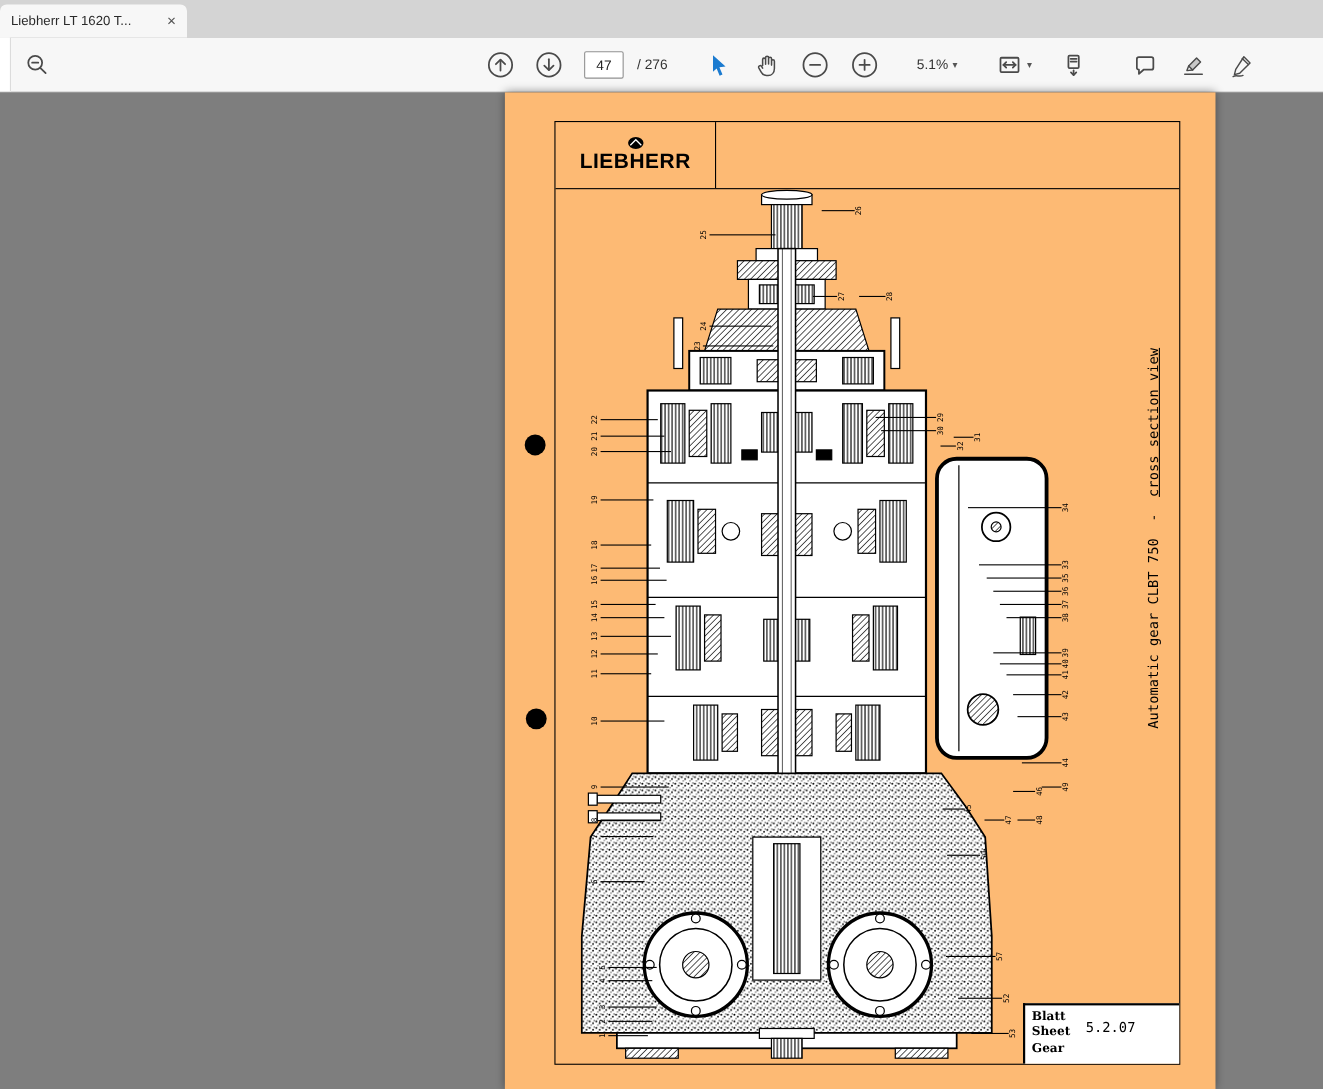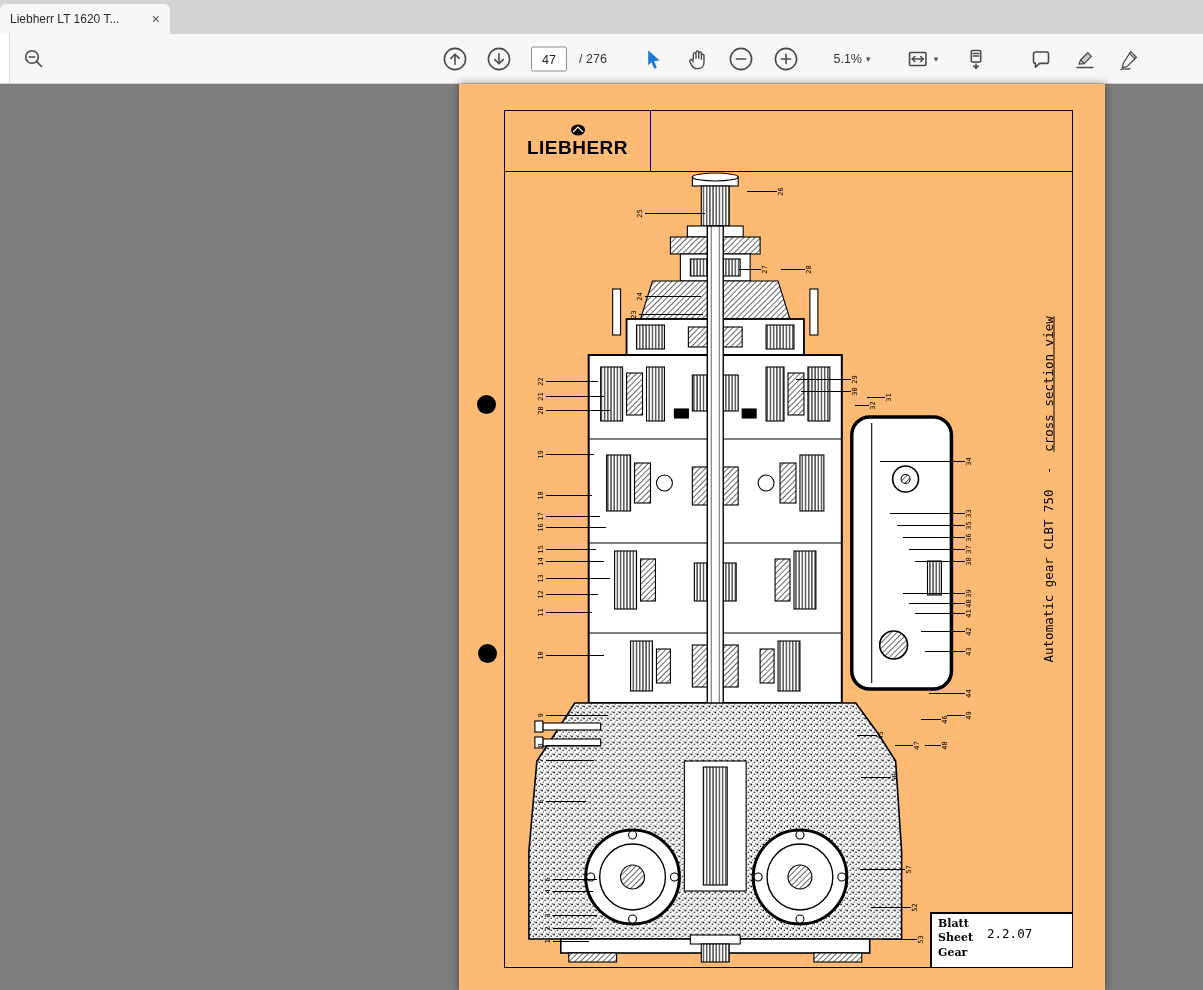--- a/index.html
+++ b/index.html
@@ -533,19 +533,19 @@
         <div class="side-label">
           <span>Automatic gear CLBT 750  -  </span><span class="ul">cross section view</span>
         </div>
 
         <div class="sheet-box">
           <div class="sheet-labels">
             <div>Blatt</div>
             <div>Sheet</div>
             <div>Gear</div>
           </div>
-          <div class="sheet-value">2.2.07</div>
+          <div class="sheet-value">5.2.07</div>
         </div>
 
       </div>
     </div>
   </div>
 </div>
 
 </body></html>

